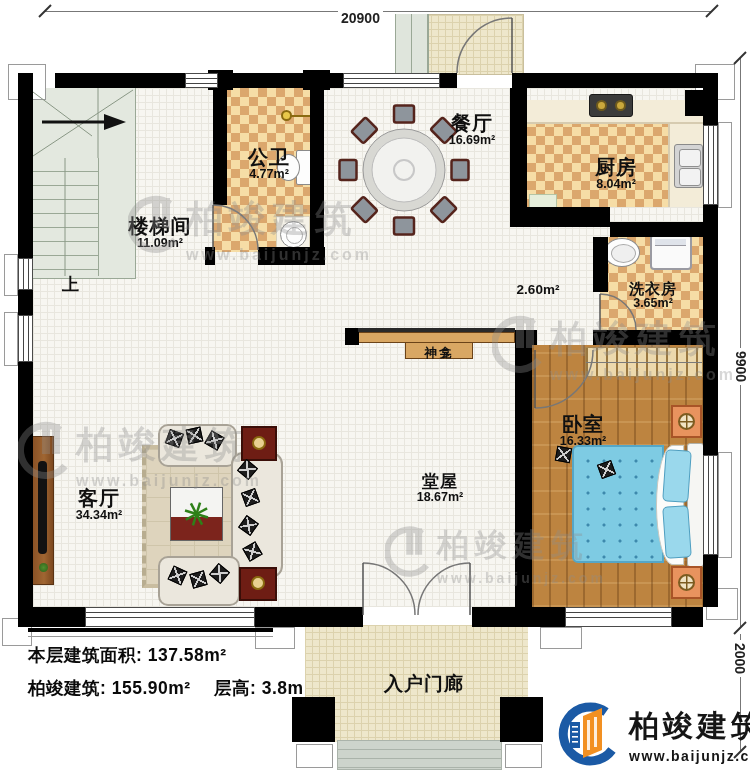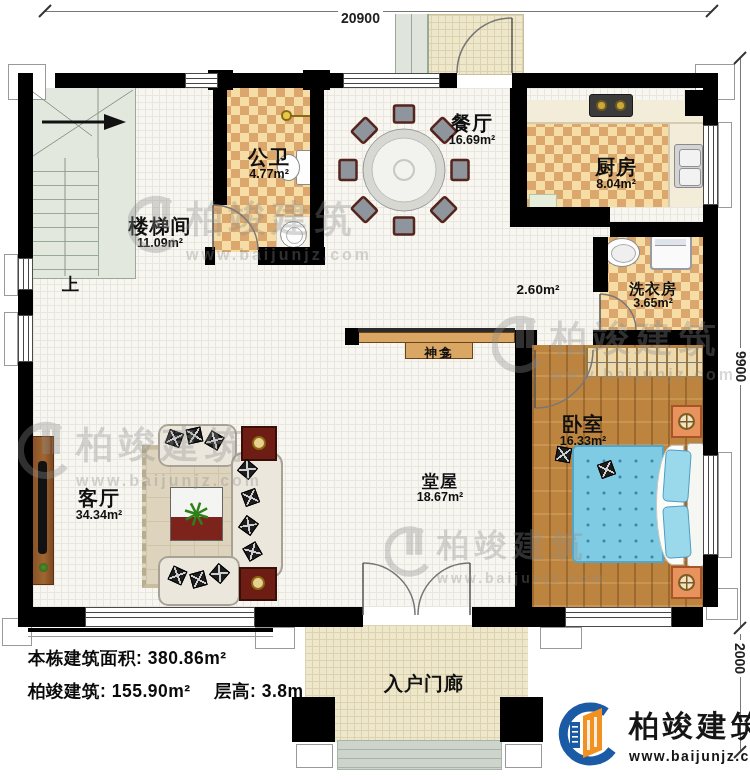--- a/index.html
+++ b/index.html
@@ -350,22 +350,22 @@
       </svg>
     <div class="wm-txt">
         <div class="wm-name" style="font-size:32px;">柏竣建筑</div>
         <div class="wm-url" style="font-size:14px;">www.baijunjz.com</div>
       </div>
   </div>
 
   <div id="title-block" style="left:28px;top:626px;width:300px;">
     <div style="width:245px;height:4px;background:#000;margin-top:2px;"></div>
     <div style="width:245px;height:1px;background:#999;margin-top:4px;margin-bottom:6px;"></div>
-    <div class="tb-line" style="margin-top:9px;">
-      <span>本栋建筑面积:</span> <span>380.86m²</span>
+    <div class="tb-line" style="margin-top:2px;">
+      <span>本层建筑面积:</span> <span>137.58m²</span>
     </div>
     <div class="tb-line" style="margin-top:9px;">
       <span>柏竣建筑:</span> <span>155.90m²</span>
       <span style="margin-left:18px;">层高:</span> <span>3.8m</span>
     </div>
   </div>
 
   <div id="logo" style="left:550px;top:700px;">
     <svg width="74" height="70" viewBox="0 0 74 70">
       <path d="M56,12 A27,27 0 1 0 62,50" stroke="#1b5aa5" stroke-width="9" fill="none"></path>

